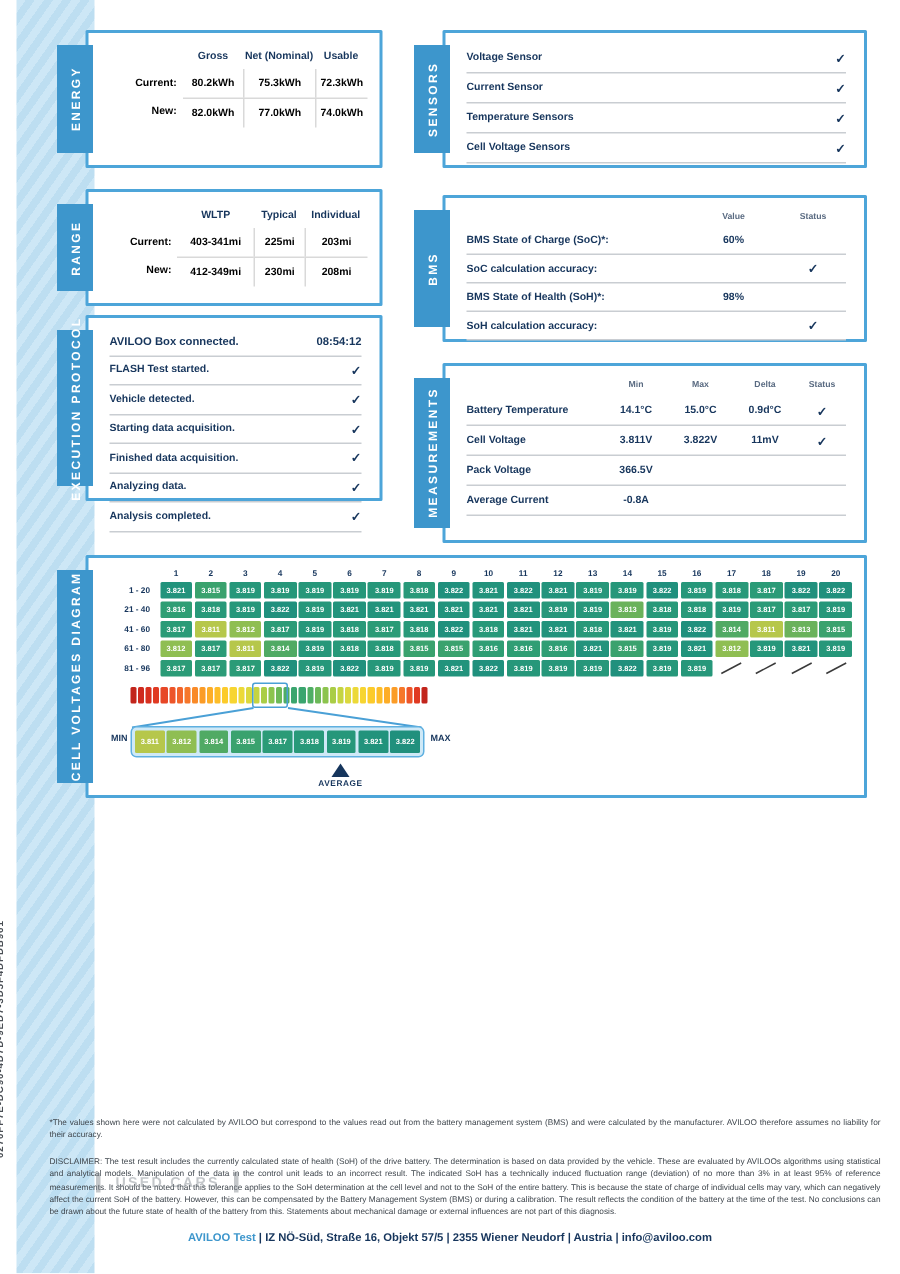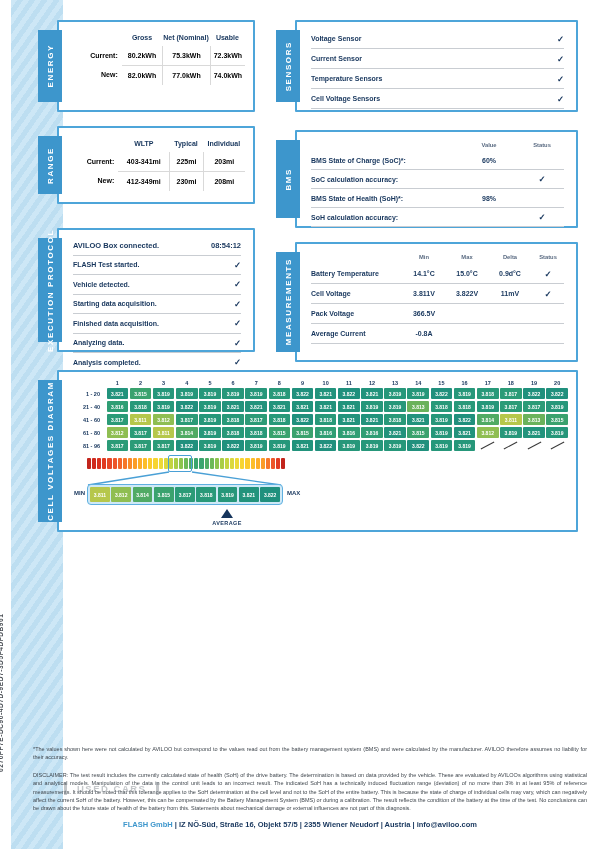--- a/index.html
+++ b/index.html
@@ -18,21 +18,21 @@
 
   
   .card { position:absolute; background:#fff; border:2px solid #4da5d9; border-radius:1px; }
   .tab { position:absolute; left:-21px; top:8px; bottom:8px; width:24px; background:#3d96cc; z-index:2;
     display:flex; align-items:center; justify-content:center; }
   .tab span { writing-mode:vertical-rl; transform:rotate(180deg); color:#fff; font-weight:bold;
     font-size:8px; letter-spacing:1.6px; white-space:nowrap; }
 
   #card-energy       { left:57px;  top:20px;  width:198px; height:92px; }
   #card-range        { left:57px;  top:126px; width:198px; height:78px; }
-  #card-protocol     { left:57px;  top:228px; width:198px; height:124px; }
+  #card-protocol     { left:57px;  top:210px; width:198px; height:124px; }
   #card-sensors      { left:295px; top:20px;  width:283px; height:92px; }
   #card-bms          { left:295px; top:130px; width:283px; height:98px; }
   #card-measurements { left:295px; top:242px; width:283px; height:120px; }
   #card-cells        { left:57px;  top:370px; width:521px; height:162px; }
 
   
   .kv-grid { display:grid; padding:8px 8px 4px 10px; }
   #energy-grid { grid-template-columns:30% 23% 27% 20%; }
   #range-grid  { grid-template-columns:28% 29% 19% 24%; }
   .kv-h { font-size:7px; font-weight:bold; color:#16355c; text-align:center; padding:4px 0 5px; }
@@ -520,15 +520,15 @@
       </div>
     <div id="max-label">MAX</div>
     <div id="avg-triangle"></div>
     <div id="avg-label">AVERAGE</div>
   </div>
 
   <div id="footnote">*The values shown here were not calculated by AVILOO but correspond to the values read out from the battery management system (BMS) and were calculated by the manufacturer. AVILOO therefore assumes no liability for their accuracy.</div>
   <div id="disclaimer">DISCLAIMER: The test result includes the currently calculated state of health (SoH) of the drive battery. The determination is based on data provided by the vehicle. These are evaluated by AVILOOs algorithms using statistical and analytical models. Manipulation of the data in the control unit leads to an incorrect result. The indicated SoH has a technically induced fluctuation range (deviation) of no more than 3% in at least 95% of reference measurements. It should be noted that this tolerance applies to the SoH determination at the cell level and not to the SoH of the entire battery. This is because the state of charge of individual cells may vary, which can negatively affect the current SoH of the battery. However, this can be compensated by the Battery Management System (BMS) or during a calibration. The result reflects the condition of the battery at the time of the test. No conclusions can be drawn about the future state of health of the battery from this. Statements about mechanical damage or external influences are not part of this diagnosis.</div>
   <div id="watermark">USED CARS</div>
   <div id="footer-line">
-    <span class="co">FLASH GmbH</span><span> | IZ NÖ-Süd, Straße 16, Objekt 57/5 | 2355 Wiener Neudorf | Austria | info@aviloo.com</span>
+    <span class="co">AVILOO Test</span><span> | IZ NÖ-Süd, Straße 16, Objekt 57/5 | 2355 Wiener Neudorf | Austria | info@aviloo.com</span>
   </div>
 </div>
 
 </body></html>

